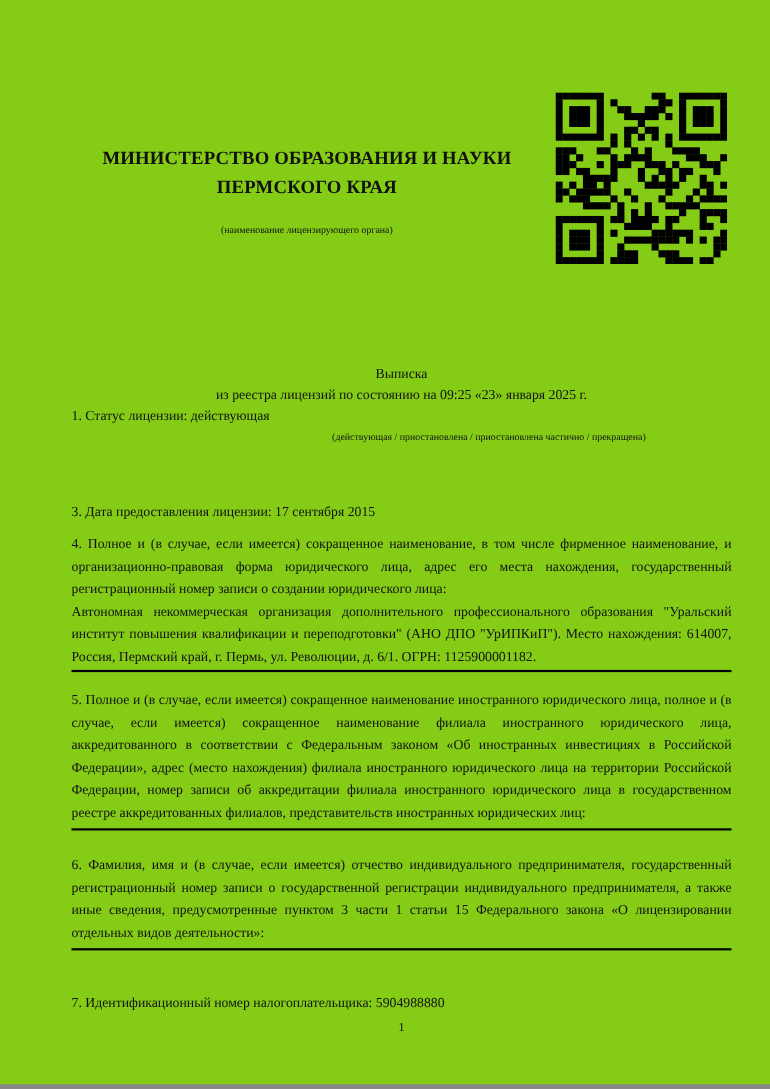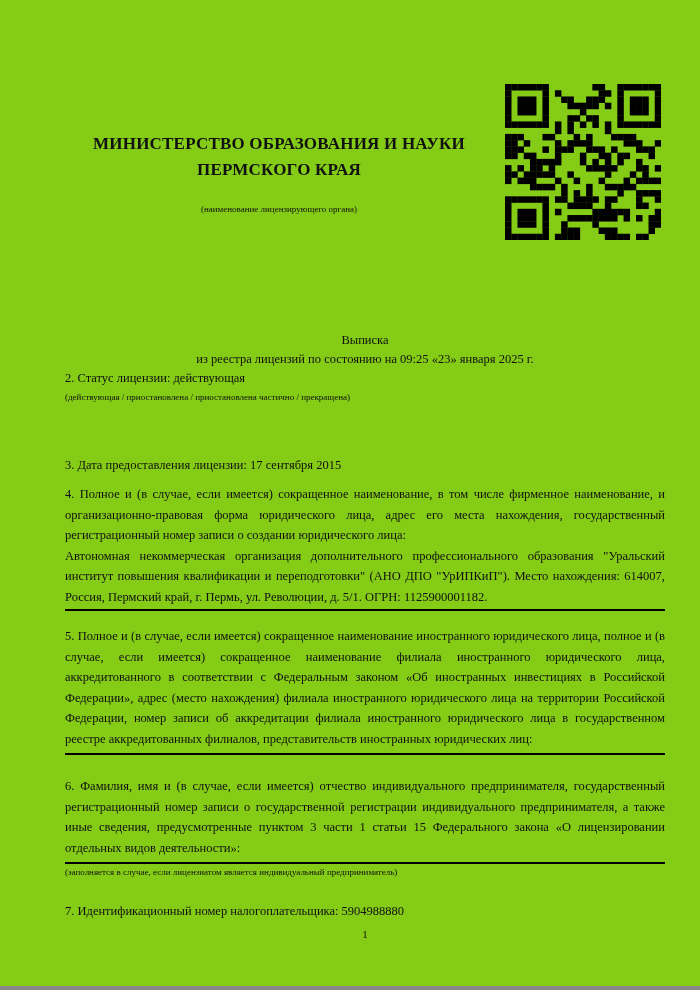--- a/index.html
+++ b/index.html
@@ -28,21 +28,21 @@
     position:absolute;top:299px;left:65px;width:600px;
     text-align:center;font-size:12.5px;line-height:19px;margin-top:32px;
   }
   
   .item{
     position:absolute;left:65px;width:600px;
     font-size:12.5px;line-height:20.5px;
   }
   .just{text-align:justify;text-justify:inter-word;}
   .note{
-    text-align:left;font-size:9px;line-height:12px;
+    text-align:right;font-size:9px;line-height:12px;
     margin-right:78px;margin-top:2px;
   }
   .rule{border-top:2px solid #000;height:0;margin-top:2px;}
   .rule.gap{margin-top:4px;}
   .footer{
     position:absolute;top:928px;left:65px;width:600px;
     text-align:center;font-size:11px;
   }
 </style>
 </head>
@@ -357,44 +357,43 @@
         <rect x="131.04" y="149.76" width="6.49" height="6.49"></rect>
         <rect x="137.28" y="149.76" width="6.49" height="6.49"></rect>
       </svg></div>
 
   <div class="doc-title">
     <div>Выписка</div>
     <div>из реестра лицензий по состоянию на 09:25 «23» января 2025 г.</div>
   </div>
 
   <div class="item" style="top:368px">
-    <div>2. Статус лицензии: действующая</div>
+    <div>1. Статус лицензии: действующая</div>
     <div class="note">(действующая / приостановлена / приостановлена частично / прекращена)</div>
   </div>
 
 
   <div class="item" style="top:455px">
     <div>3. Дата предоставления лицензии: 17 сентября 2015</div>
   </div>
 
   <div class="item" style="top:484px">
     <div class="just">4. Полное и (в случае, если имеется) сокращенное наименование, в том числе фирменное наименование, и организационно-правовая форма юридического лица, адрес его места нахождения, государственный регистрационный номер записи о создании юридического лица:</div>
-    <div class="just">Автономная некоммерческая организация дополнительного профессионального образования "Уральский институт повышения квалификации и переподготовки" (АНО ДПО "УрИПКиП"). Место нахождения: 614007, Россия, Пермский край, г. Пермь, ул. Революции, д. 5/1. ОГРН: 1125900001182.</div>
+    <div class="just">Автономная некоммерческая организация дополнительного профессионального образования "Уральский институт повышения квалификации и переподготовки" (АНО ДПО "УрИПКиП"). Место нахождения: 614007, Россия, Пермский край, г. Пермь, ул. Революции, д. 6/1. ОГРН: 1125900001182.</div>
     <div class="rule"></div>
   </div>
 
   <div class="item" style="top:626px">
     <div class="just">5. Полное и (в случае, если имеется) сокращенное наименование иностранного юридического лица, полное и (в случае, если имеется) сокращенное наименование филиала иностранного юридического лица, аккредитованного в соответствии с Федеральным законом «Об иностранных инвестициях в Российской Федерации», адрес (место нахождения) филиала иностранного юридического лица на территории Российской Федерации, номер записи об аккредитации филиала иностранного юридического лица в государственном реестре аккредитованных филиалов, представительств иностранных юридических лиц:</div>
     <div class="rule gap"></div>
   </div>
 
   <div class="item" style="top:776px">
     <div class="just">6. Фамилия, имя и (в случае, если имеется) отчество индивидуального предпринимателя, государственный регистрационный номер записи о государственной регистрации индивидуального предпринимателя, а также иные сведения, предусмотренные пунктом 3 части 1 статьи 15 Федерального закона «О лицензировании отдельных видов деятельности»:</div>
     <div class="rule gap"></div>
-    <div class="note">(заполняется в случае, если лицензиатом является индивидуальный предприниматель)</div>
   </div>
 
   <div class="item" style="top:901px">
     <div>7. Идентификационный номер налогоплательщика: 5904988880</div>
   </div>
 
   <div class="footer">1</div>
 
 </div>
 

